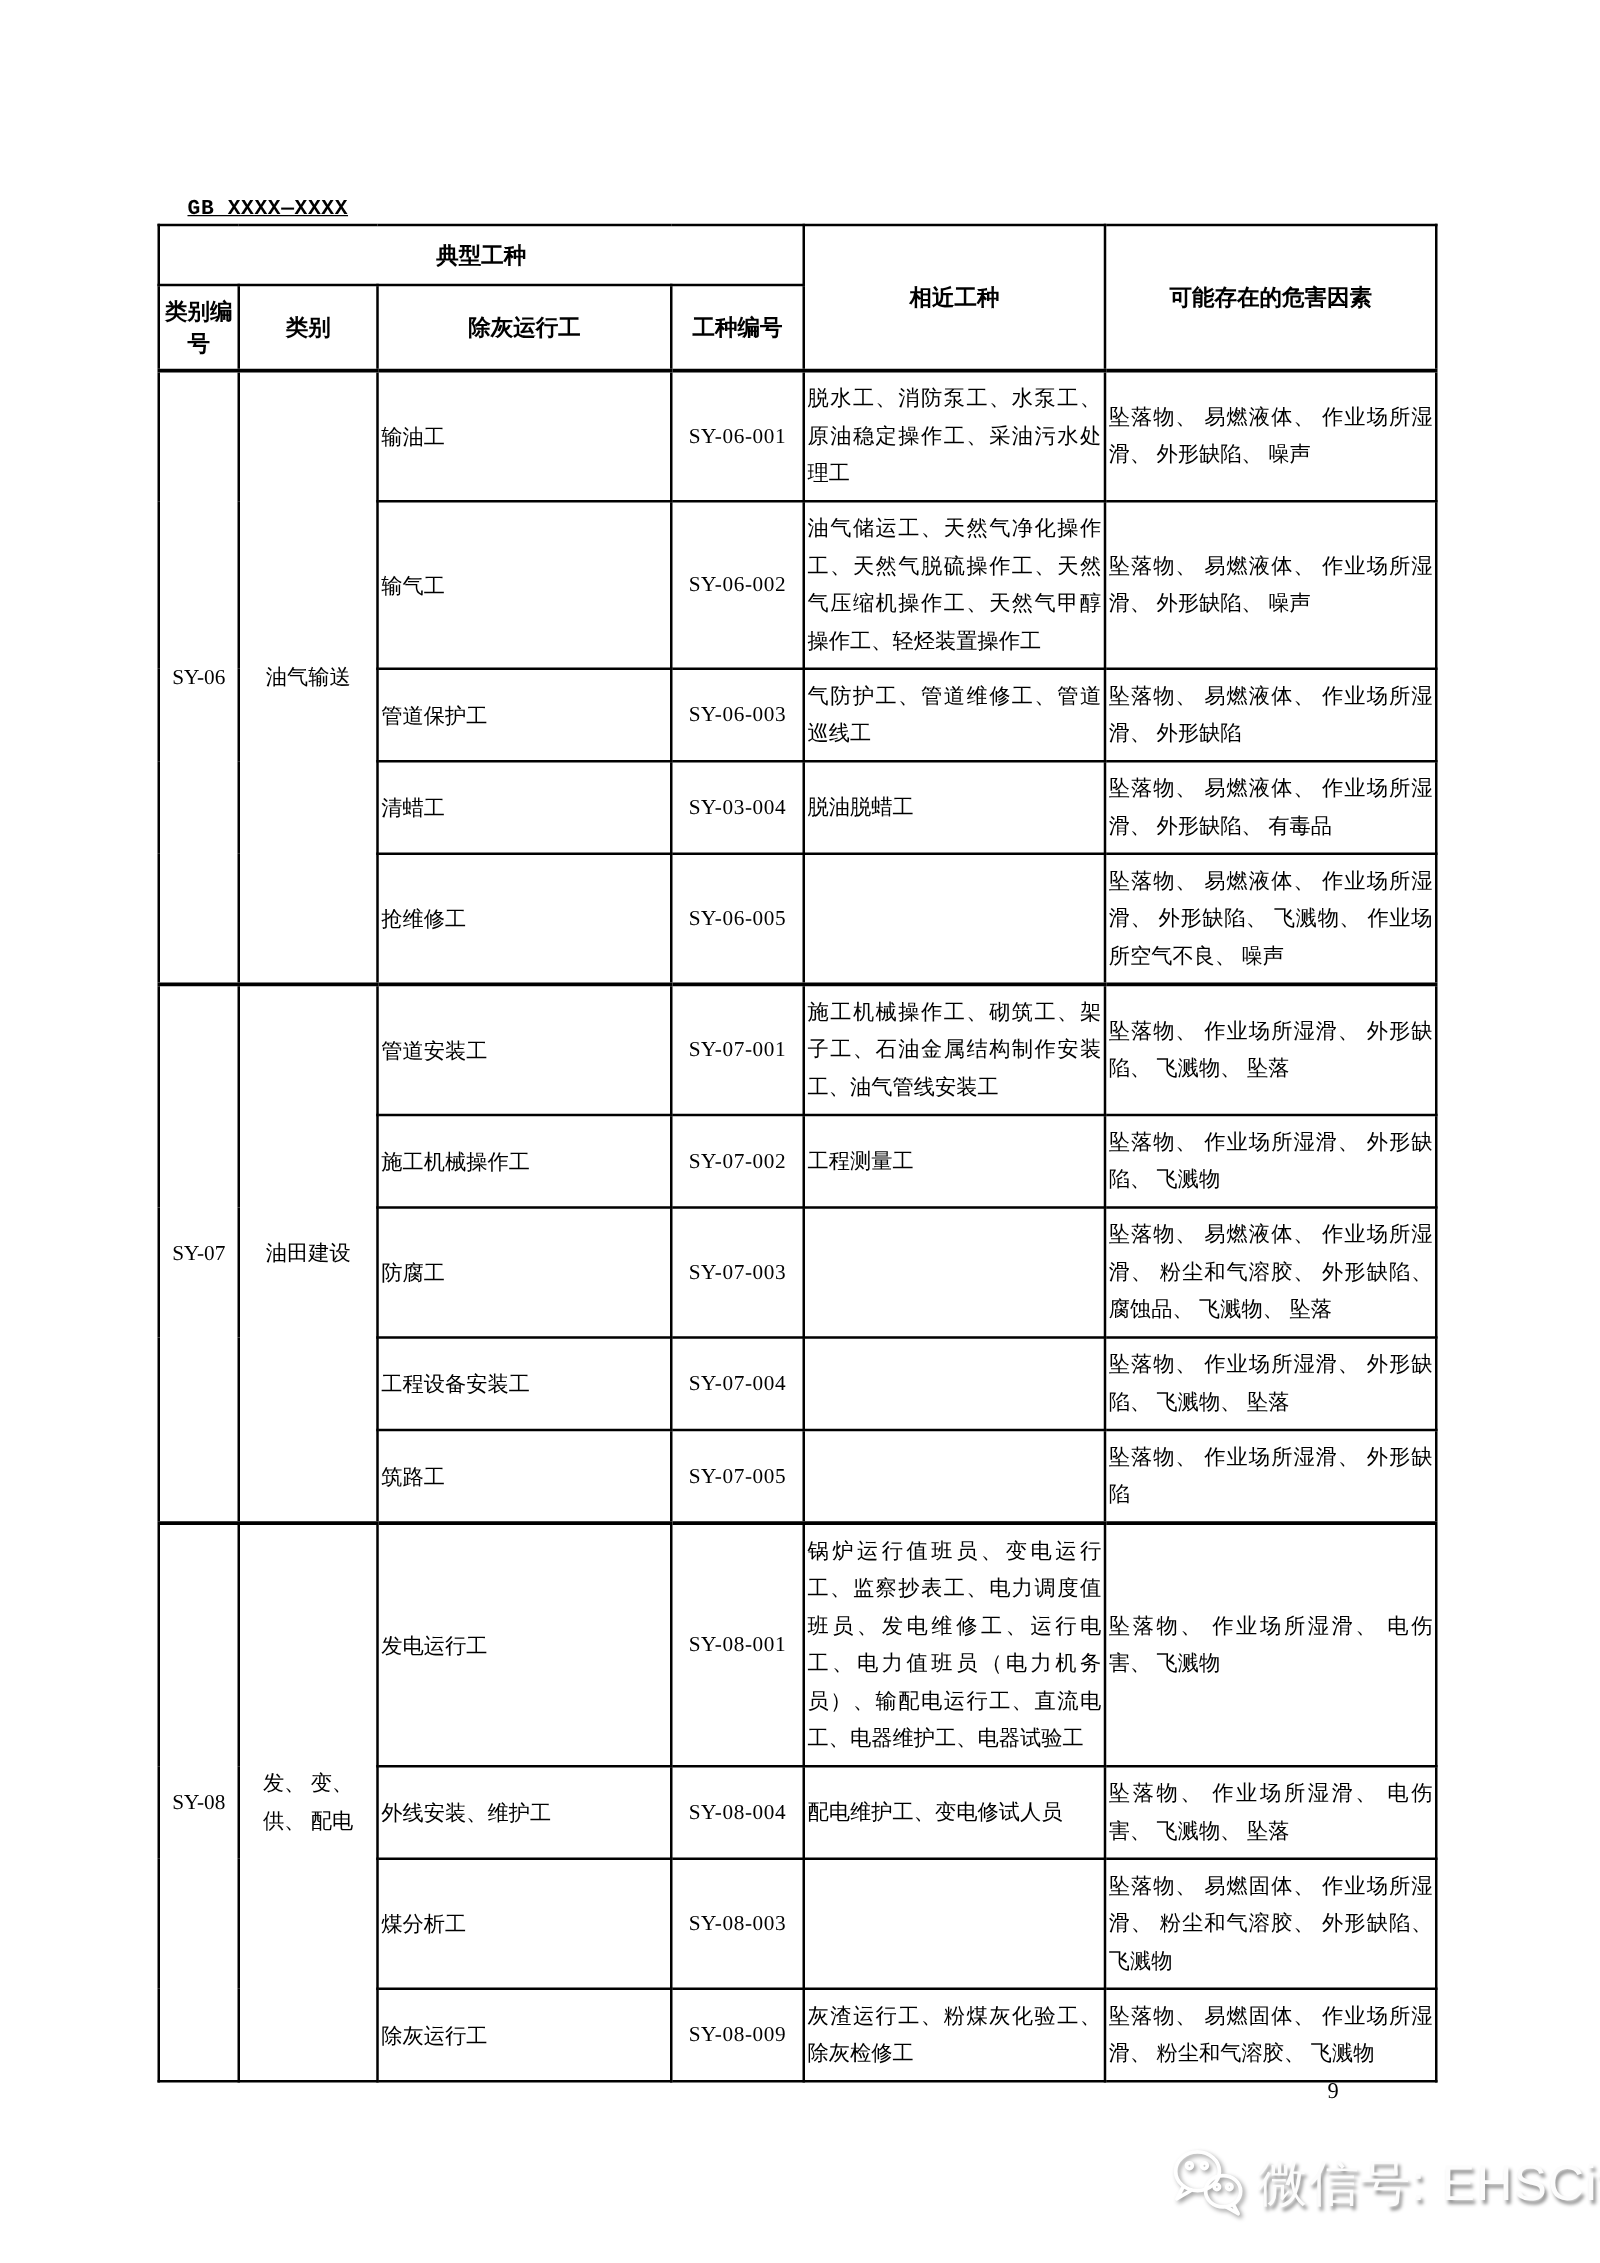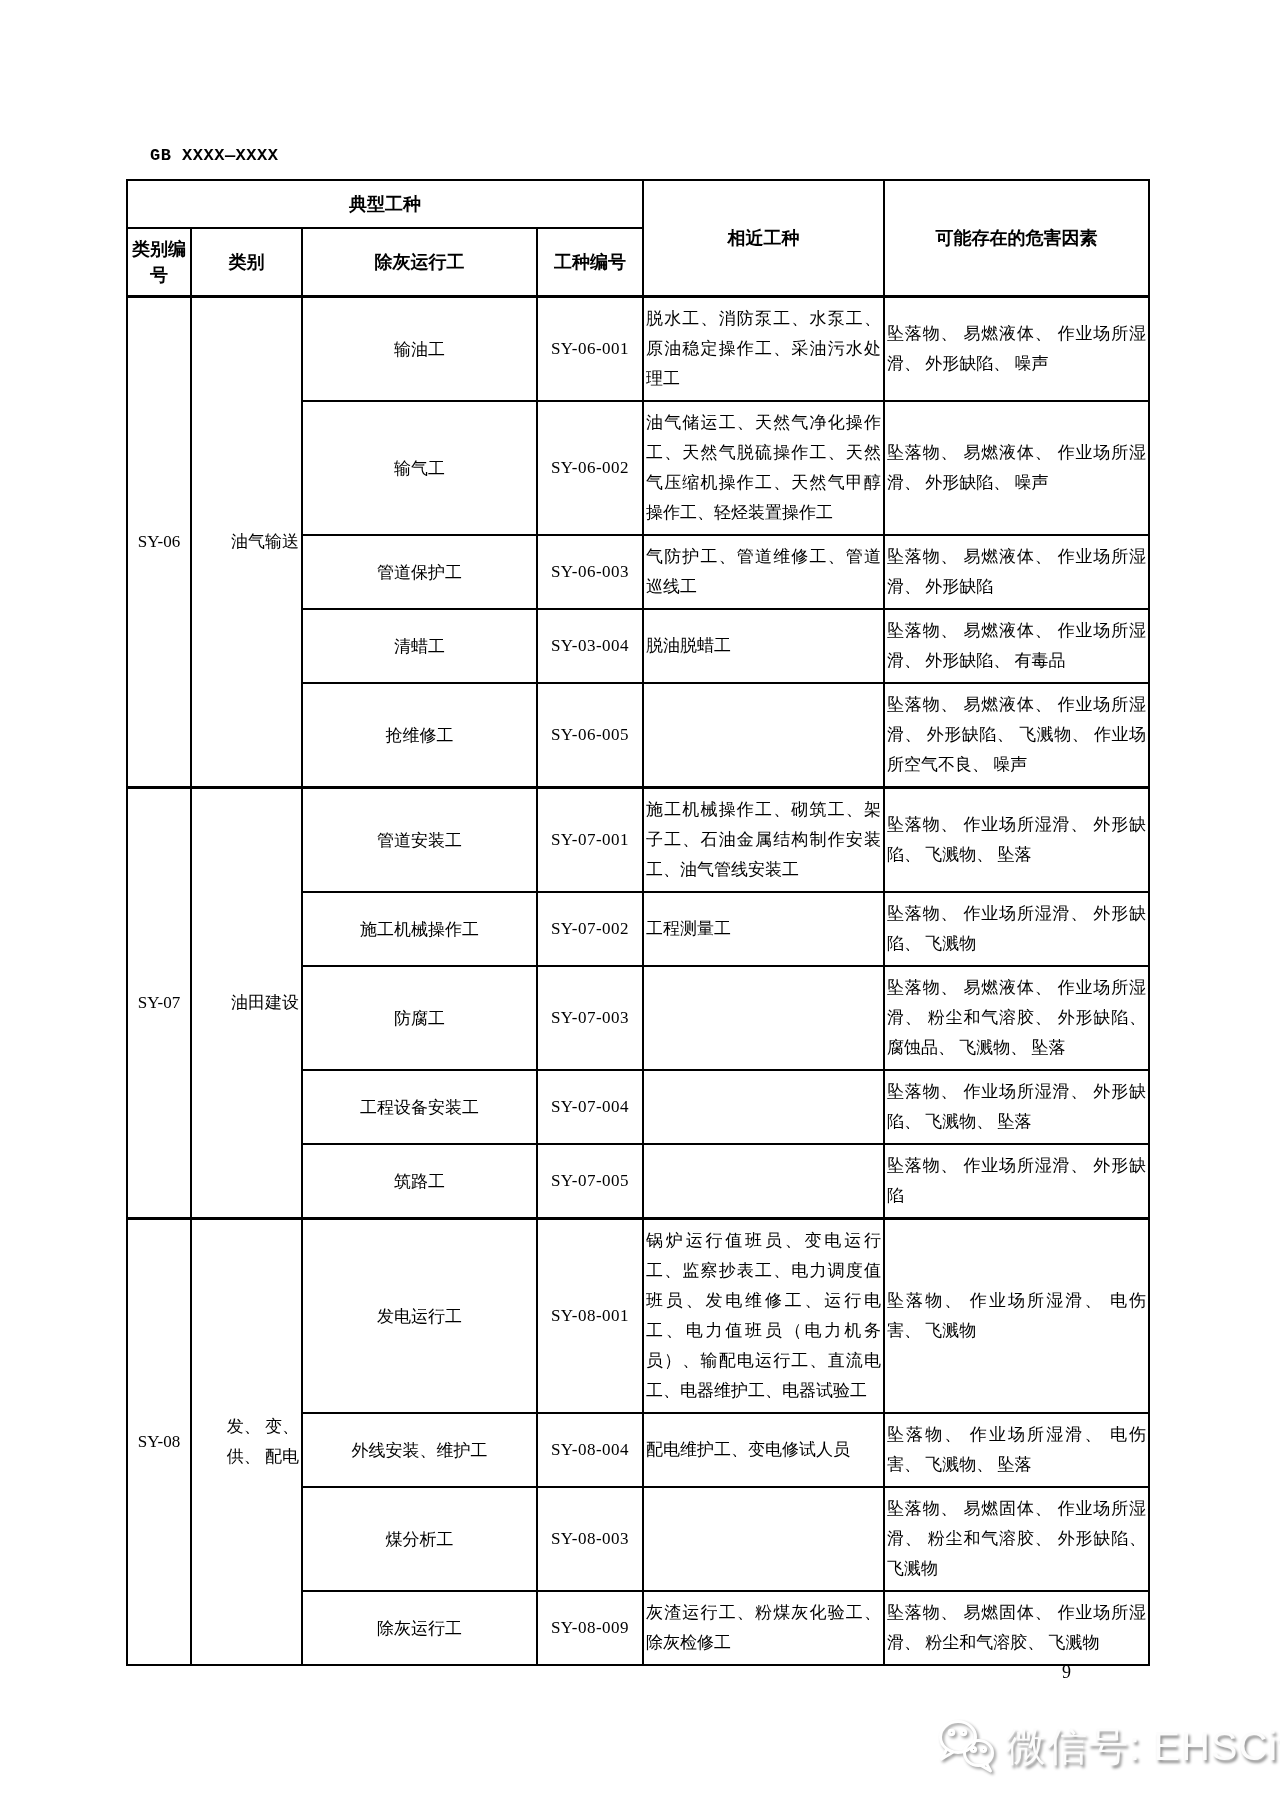--- a/index.html
+++ b/index.html
@@ -7,24 +7,25 @@
     width: 1280px; height: 1810px;
     background: #ffffff;
     font-family: "Liberation Serif", "DejaVu Serif", serif;
     color: #000;
     position: relative;
     overflow: hidden;
   }
   .page { position: absolute; inset: 0; background: #fff; }
 
   .doc-code {
-    position: absolute; left: 150px; top: 146px;
+    position: absolute; left: 150px; top: 158px;
     font-family: "Liberation Mono", "DejaVu Sans Mono", monospace;
     font-size: 17px; font-weight: 700; letter-spacing: 0.5px;
     white-space: pre;
+    text-decoration: underline;
   }
 
   table.jobs-table {
     position: absolute; left: 126px; top: 179px;
     width: 1022px;
     border-collapse: collapse;
     table-layout: fixed;
   }
   .jobs-table th, .jobs-table td {
     border: 2px solid #000;
@@ -45,22 +46,22 @@
   .jobs-table td {
     font-size: 17px;
     vertical-align: middle;
     padding: 6px 2px;
   }
   .cell-category-no, .cell-category {
     text-align: center;
     line-height: 30px;
   }
   .cell-category-no { white-space: nowrap; margin-top: 44px; }
-  .cell-category { padding: 6px 3px; text-align: right; }
-  .cell-job-name { text-align: center; }
+  .cell-category { padding: 6px 3px; }
+  .cell-job-name { }
   .cell-job-no {
     text-align: center;
     white-space: nowrap;
     letter-spacing: 0.5px;
   }
   .cell-similar, .cell-hazards {
     text-align: justify;
     line-height: 30px;
     padding: 7px 3px 7px 5px;
   }

